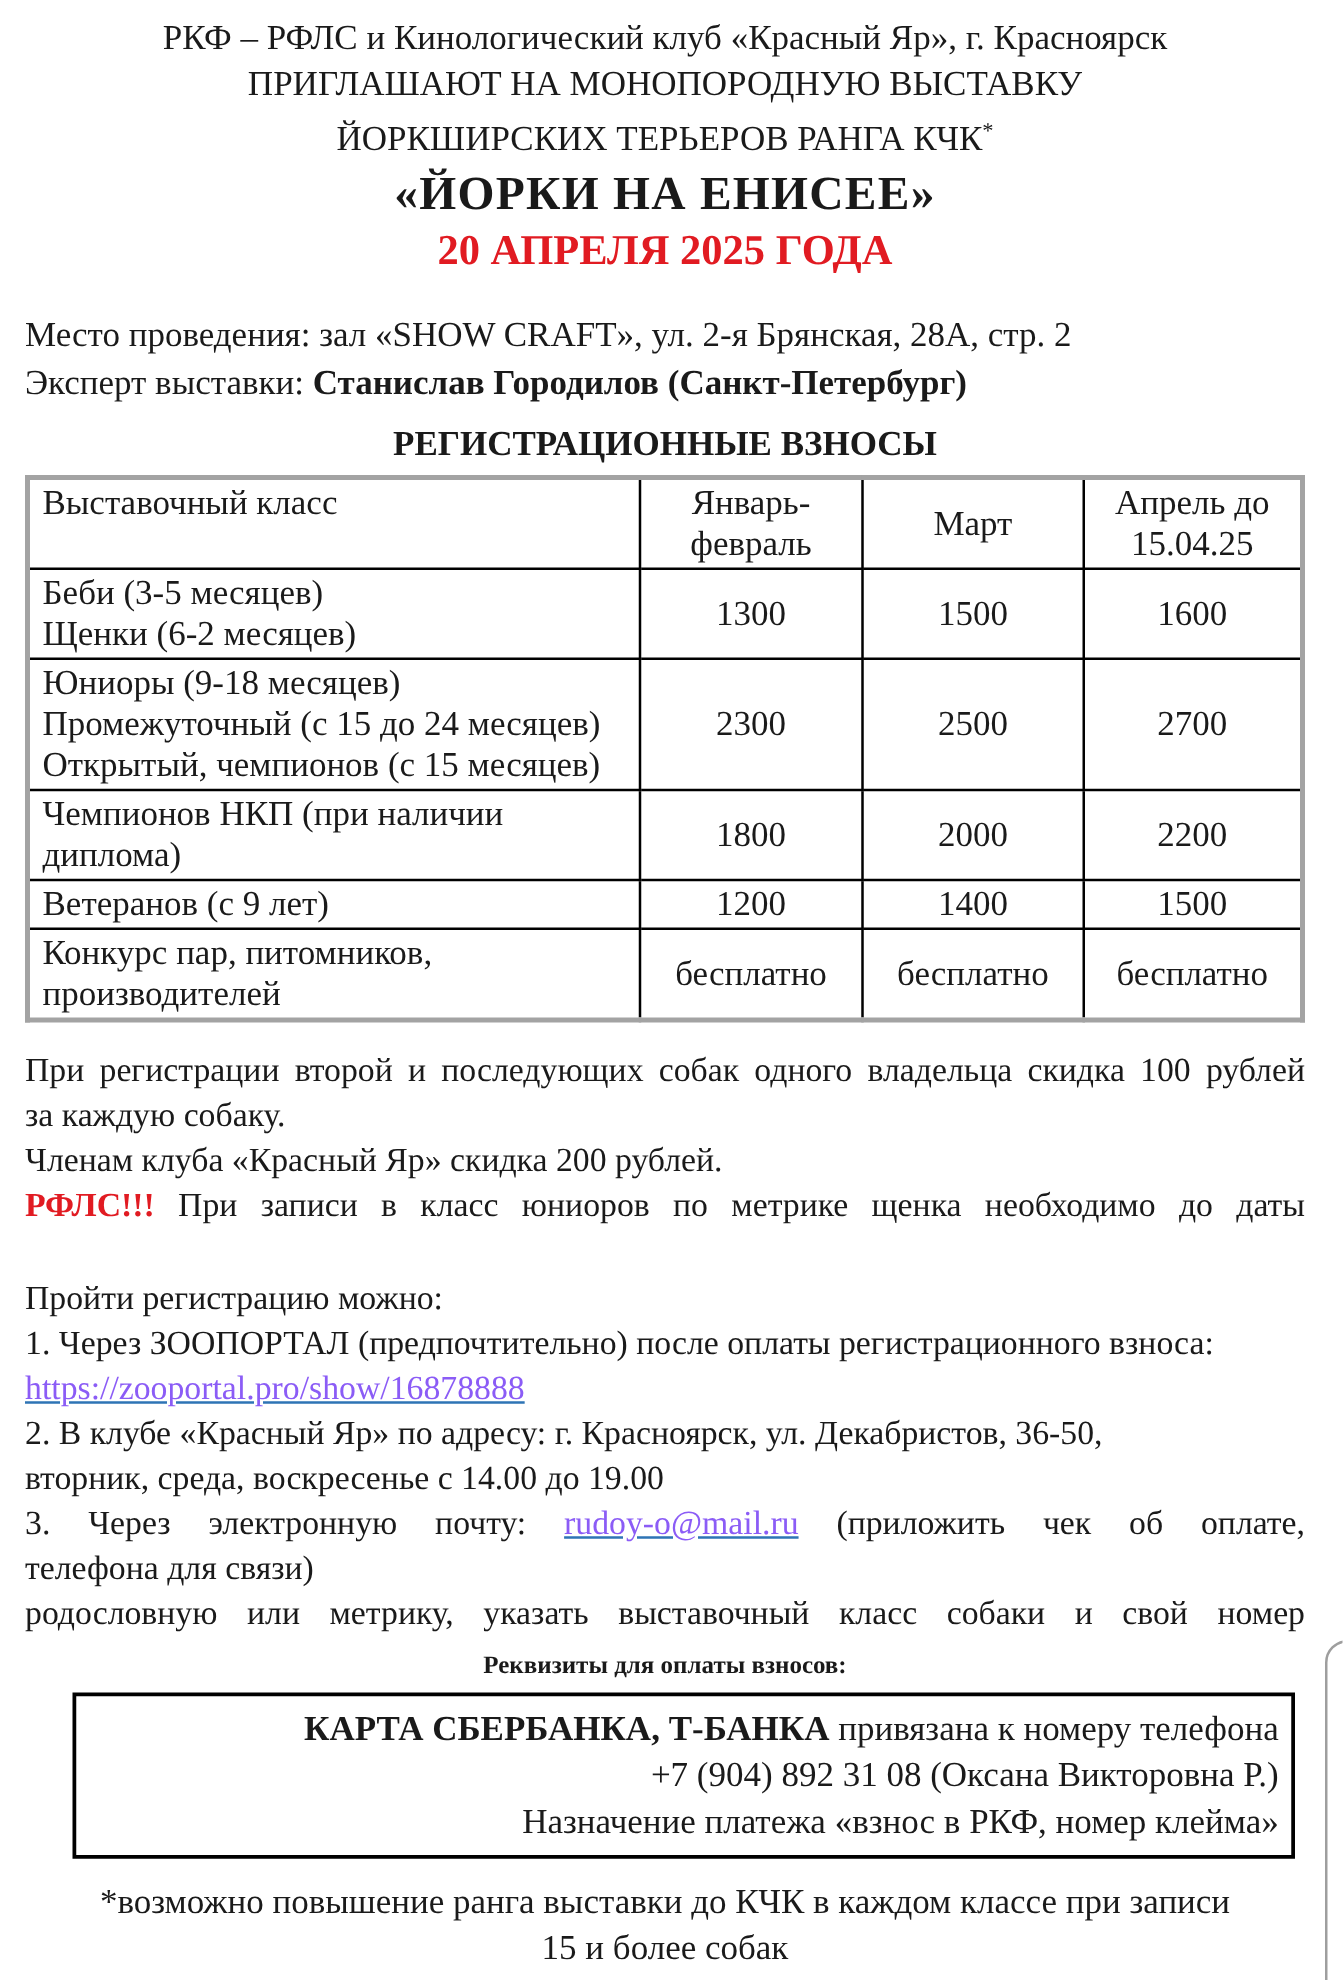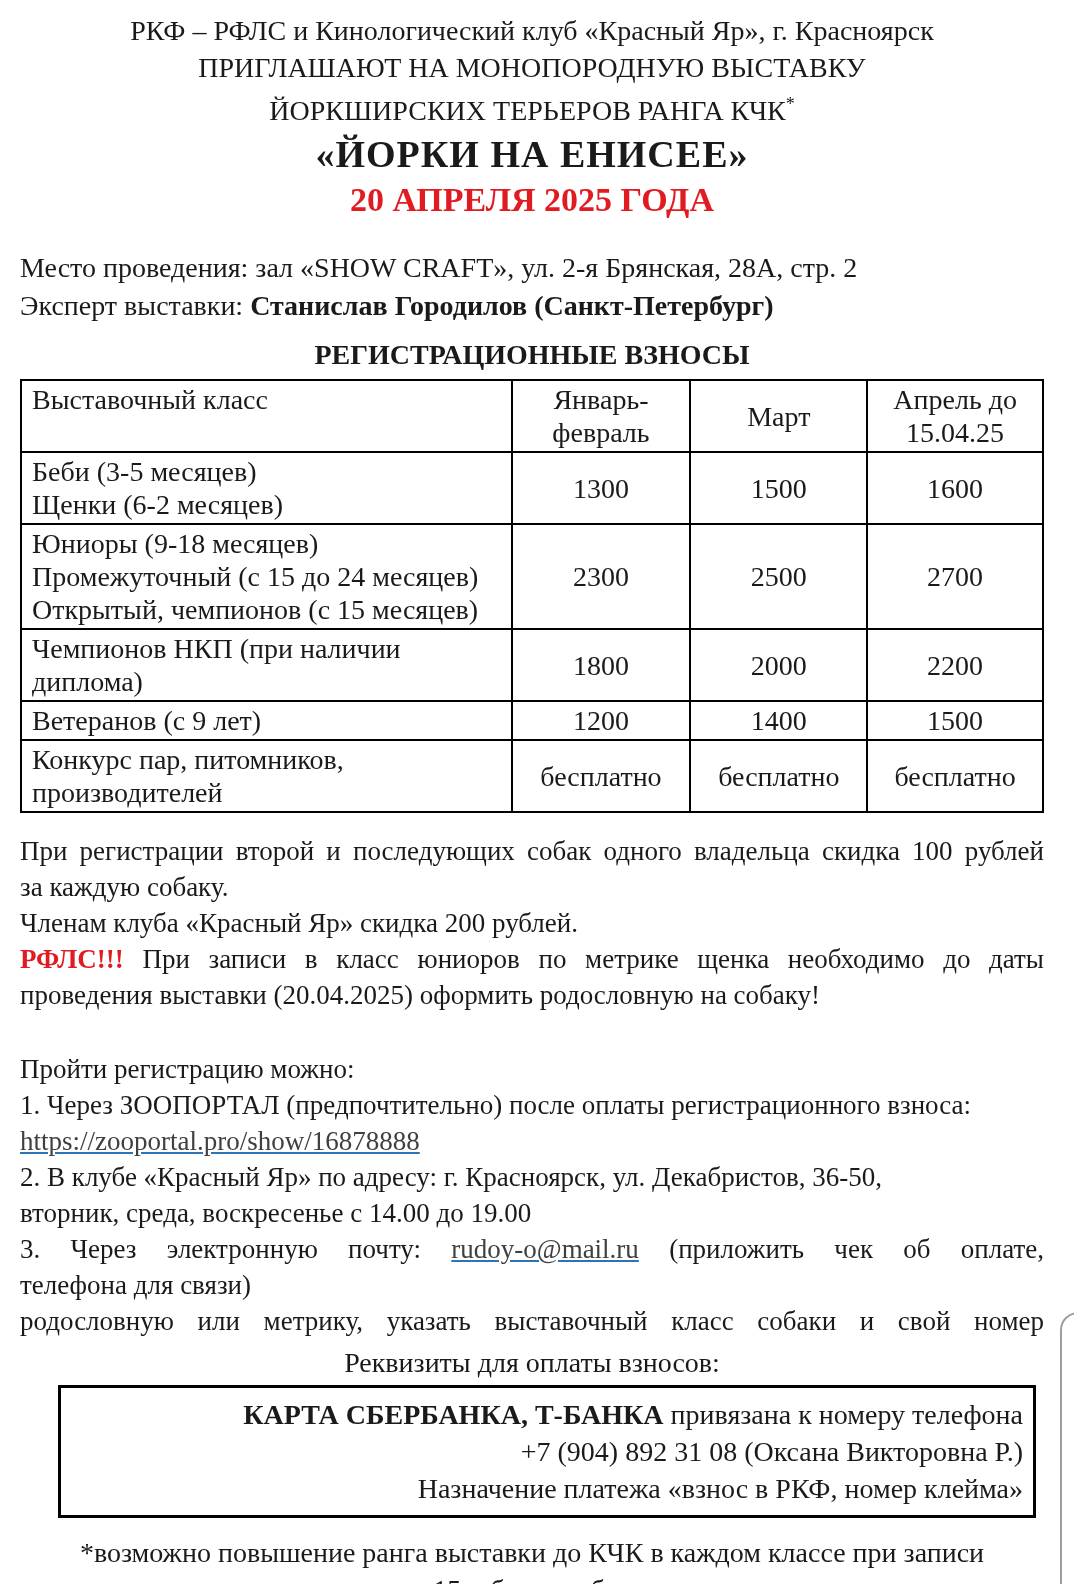--- a/index.html
+++ b/index.html
@@ -17,44 +17,44 @@
   .head-line { text-align: center; font-size: 28px; line-height: 37px; }
   .head-line sup { font-size: 18px; }
   .show-title { text-align: center; font-size: 38px; font-weight: bold; line-height: 50px; letter-spacing: 1px; }
   .show-date  { text-align: center; font-size: 34px; font-weight: bold; line-height: 42px; color: #e11b22; }
 
   
   .venue { margin-top: 28px; font-size: 28px; line-height: 38px; }
 
   
   .tbl-title { margin-top: 12px; text-align: center; font-size: 28px; font-weight: bold; line-height: 36px; }
-  table.fees { width: 100%; border-collapse: collapse; margin-top: 6px; font-size: 28px; border: 1px solid #a3a3a3; }
+  table.fees { width: 100%; border-collapse: collapse; margin-top: 6px; font-size: 28px; border: 4px solid #a3a3a3; }
   table.fees td, table.fees th { border: 2px solid #000; font-weight: normal; }
   td.cls { padding: 2px 10px; vertical-align: top; line-height: 33px; text-align: left; }
   td.fee, th.feeh { text-align: center; vertical-align: middle; line-height: 33px; padding: 2px 4px; }
   th.clsh { padding: 2px 10px; vertical-align: top; line-height: 33px; text-align: left; }
   .w1 { width: 48%; } .w2 { width: 17.5%; } .w3 { width: 17.3%; } .w4 { width: 17.2%; }
 
   
   .para { font-size: 27px; line-height: 36px; }
   .mt-notes { margin-top: 20px; }
   .jl { text-align: justify; text-align-last: justify; }
   .red-b { color: #e11b22; font-weight: bold; }
   .b { font-weight: bold; }
 
   .reg { margin-top: 38px; }
   a.link, .link {
-    color: #404040;
+    color: #8b5cf6;
     text-decoration: underline;
     text-decoration-color: #2e74b5;
     cursor: pointer;
   }
 
   
-  .pay-head { margin-top: 6px; text-align: center; font-size: 28px; font-weight: normal; line-height: 36px; }
+  .pay-head { margin-top: 6px; text-align: center; font-size: 20px; font-weight: bold; line-height: 36px; }
   .pay-box {
     border: 3px solid #000;
     margin: 4px 8px 0 38px;
     padding: 8px 10px;
     text-align: right;
     font-size: 28px; line-height: 37px;
   }
 
   
   .footnote { margin-top: 16px; text-align: center; font-size: 28px; line-height: 37px; }
@@ -147,21 +147,20 @@
       <td class="fee">бесплатно</td>
     </tr>
   </tbody>
     </table>
 
   <div class="mt-notes">
     <div class="para jl">При регистрации второй и последующих собак одного владельца скидка 100 рублей</div>
     <div class="para">за каждую собаку.</div>
     <div class="para">Членам клуба «Красный Яр» скидка 200 рублей.</div>
     <div class="para jl"><span class="red-b">РФЛС!!!</span> <span>При записи в класс юниоров по метрике щенка необходимо до даты</span></div>
-    <div class="para">проведения выставки (20.04.2025) оформить родословную на собаку!</div>
   </div>
 
   <div class="reg">
     <div class="para">Пройти регистрацию можно:</div>
     <div class="para">1. Через ЗООПОРТАЛ (предпочтительно) после оплаты регистрационного взноса:</div>
     <div class="para"><a class="link">https://zooportal.pro/show/16878888</a></div>
     <div class="para">2. В клубе «Красный Яр» по адресу: г. Красноярск, ул. Декабристов, 36-50,</div>
     <div class="para">вторник, среда, воскресенье с 14.00 до 19.00</div>
     <div class="para jl"><span>3. Через электронную почту:</span> <a class="link">rudoy-o@mail.ru</a> <span>(приложить чек об оплате,</span></div>
     <div class="para">телефона для связи)</div>

